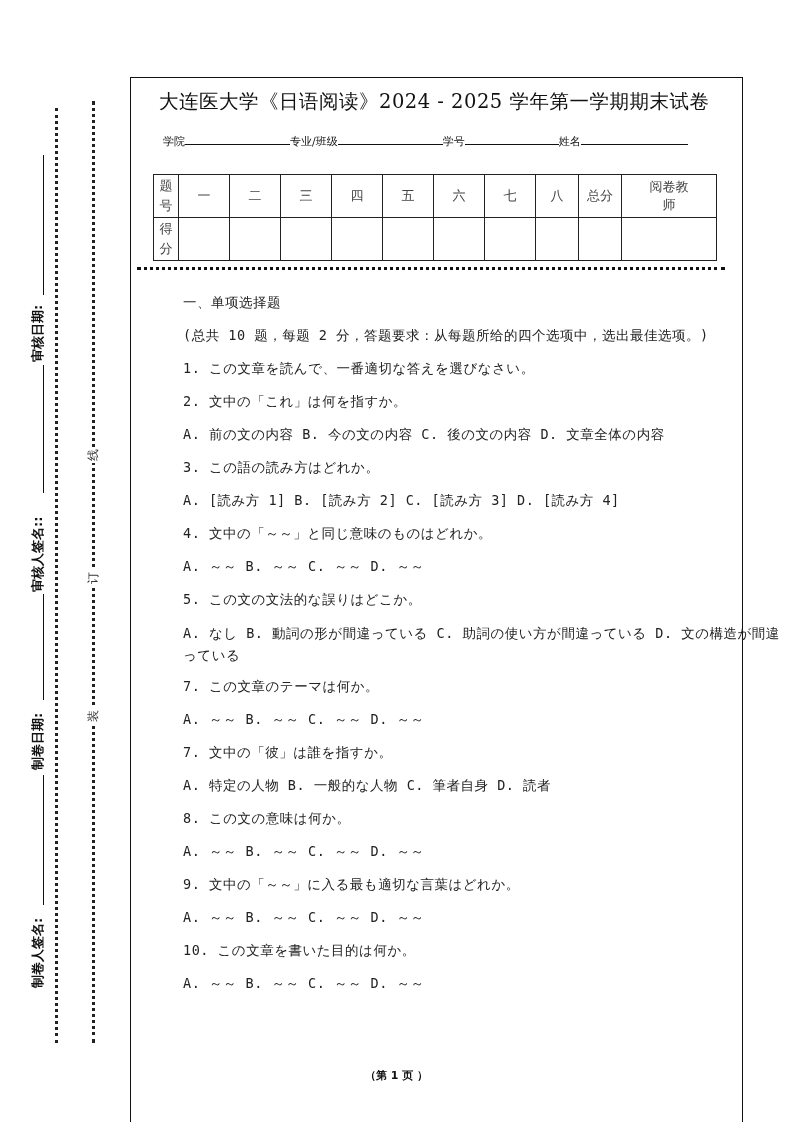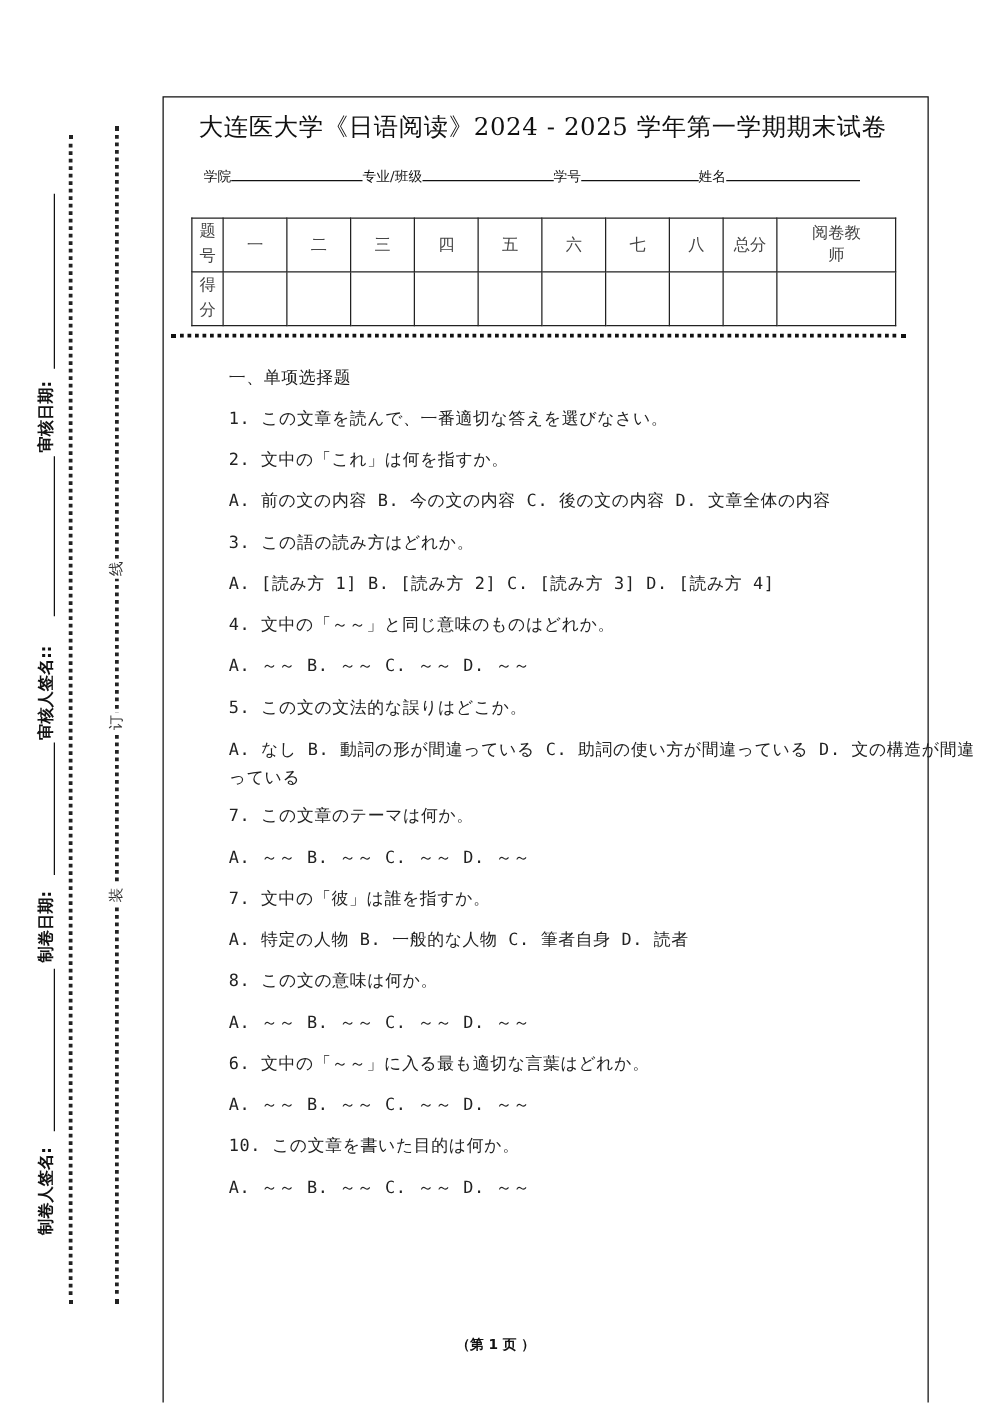--- a/index.html
+++ b/index.html
@@ -112,36 +112,37 @@
       <td></td>
       <td></td>
     </tr>
   </tbody>
     </table>
 
   <div class="sep-dots"></div>
 
   <div class="content">
     <div class="line">一、单项选择题</div>
+    <div class="line">(总共 10 题，每题 2 分，答题要求：从每题所给的四个选项中，选出最佳选项。)</div>
 
     <div class="line">1. この文章を読んで、一番適切な答えを選びなさい。</div>
     <div class="line">2. 文中の「これ」は何を指すか。</div>
     <div class="line">A. 前の文の内容  B. 今の文の内容  C. 後の文の内容  D. 文章全体の内容</div>
     <div class="line">3. この語の読み方はどれか。</div>
     <div class="line">A. [読み方 1]  B. [読み方 2]  C. [読み方 3]  D. [読み方 4]</div>
     <div class="line">4. 文中の「～～」と同じ意味のものはどれか。</div>
     <div class="line">A. ～～  B. ～～  C. ～～  D. ～～</div>
     <div class="line">5. この文の文法的な誤りはどこか。</div>
     <div class="line wrap">A. なし  B. 動詞の形が間違っている  C. 助詞の使い方が間違っている  D. 文の構造が間違っている</div>
     <div class="line">7. この文章のテーマは何か。</div>
     <div class="line">A. ～～  B. ～～  C. ～～  D. ～～</div>
     <div class="line">7. 文中の「彼」は誰を指すか。</div>
     <div class="line">A. 特定の人物  B. 一般的な人物  C. 筆者自身  D. 読者</div>
     <div class="line">8. この文の意味は何か。</div>
     <div class="line">A. ～～  B. ～～  C. ～～  D. ～～</div>
-    <div class="line">6. 文中の「～～」に入る最も適切な言葉はどれか。</div>
+    <div class="line">9. 文中の「～～」に入る最も適切な言葉はどれか。</div>
     <div class="line">A. ～～  B. ～～  C. ～～  D. ～～</div>
     <div class="line">10. この文章を書いた目的は何か。</div>
     <div class="line">A. ～～  B. ～～  C. ～～  D. ～～</div>
   </div>
 </div>
 
 <div class="footer">（第 1 页 ）</div>
 
 </body></html>

